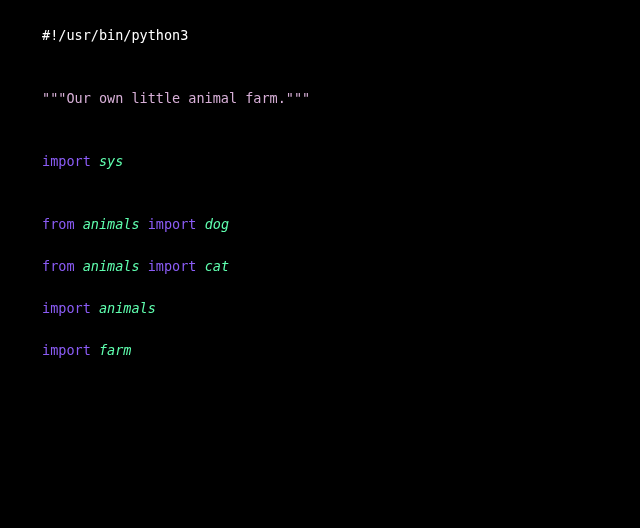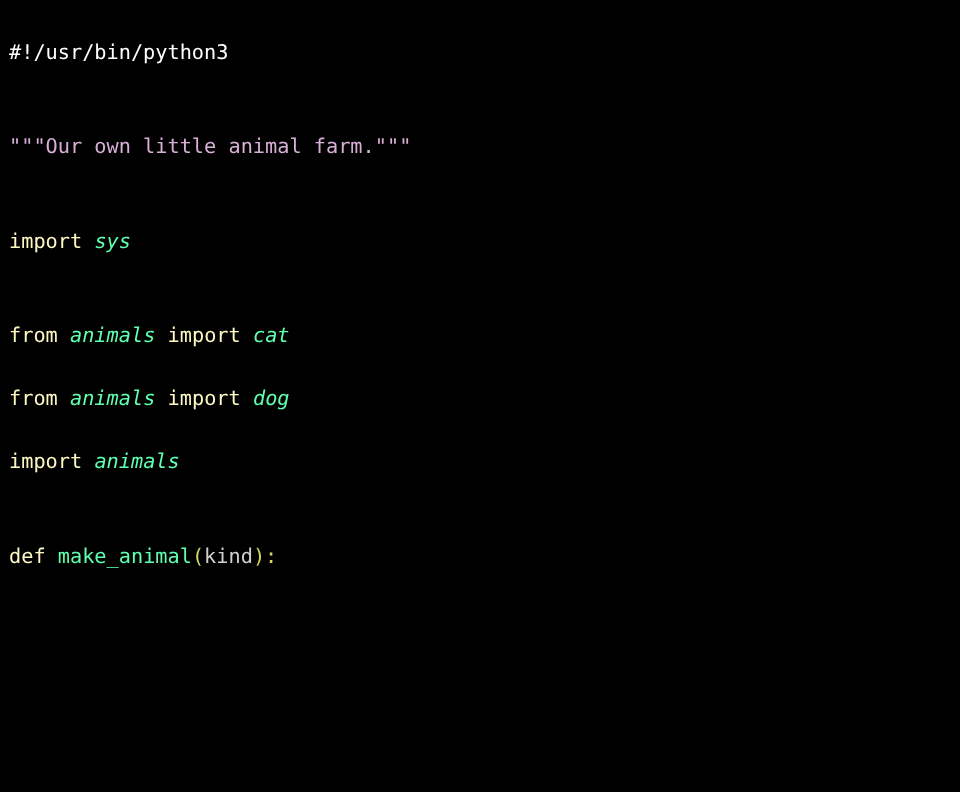--- a/index.html
+++ b/index.html
@@ -11,56 +11,57 @@
     color: #ddd;
     width: 640px;
     height: 528px;
     overflow: hidden;
     padding: 4px 6px;
   }
   .editor {
     white-space: pre;
     position: relative;
     height: 100%;
+    margin-left: 36px;
   }
   .line { display: block; height: 21px; }
   .cursor {
     display: inline-block;
     width: 8px;
     height: 16px;
     background: #5fff87;
     vertical-align: text-bottom;
     margin-right: -8px;
   }
   
-  .kw   { color: #fef9c3; }  
+  .kw   { color: #8b5cf6; }  
   .ident{ color: #d0d0d0; }
   .name { color: #5fffaf; font-style: italic; }  
   .fname{ color: #5fffaf; }  
   .str  { color: #d7afd7; }  
   .punc { color: #d7d75f; }  
   .op   { color: #d7d75f; }  
   .white{ color: #ffffff; }
   .blank { height: 21px; }
 </style>
 </head>
 <body>
 
 <div class="editor">
 <span class="line"><span class="white">#!/usr/bin/python3</span></span>
 <span class="blank"> </span>
 <span class="line"><span class="str">"""Our own little animal farm."""</span></span>
 <span class="blank"> </span>
 <span class="line"><span class="kw">import</span> <span class="name">sys</span></span>
 <span class="blank"> </span>
+<span class="line"><span class="kw">from</span> <span class="name">animals</span> <span class="kw">import</span> <span class="name">dog</span></span>
 <span class="line"><span class="kw">from</span> <span class="name">animals</span> <span class="kw">import</span> <span class="name">cat</span></span>
-<span class="line"><span class="kw">from</span> <span class="name">animals</span> <span class="kw">import</span> <span class="name">dog</span></span>
 <span class="line"><span class="kw">import</span> <span class="name">animals</span></span>
+<span class="line"><span class="kw">import</span> <span class="name">farm</span></span>
 <span class="blank"> </span>
-<span class="line"><span class="kw">def</span> <span class="fname">make_animal</span><span class="punc">(</span><span class="ident">kind</span><span class="punc">):</span></span>
 
 
 
 
 
 
 
 
 
 

